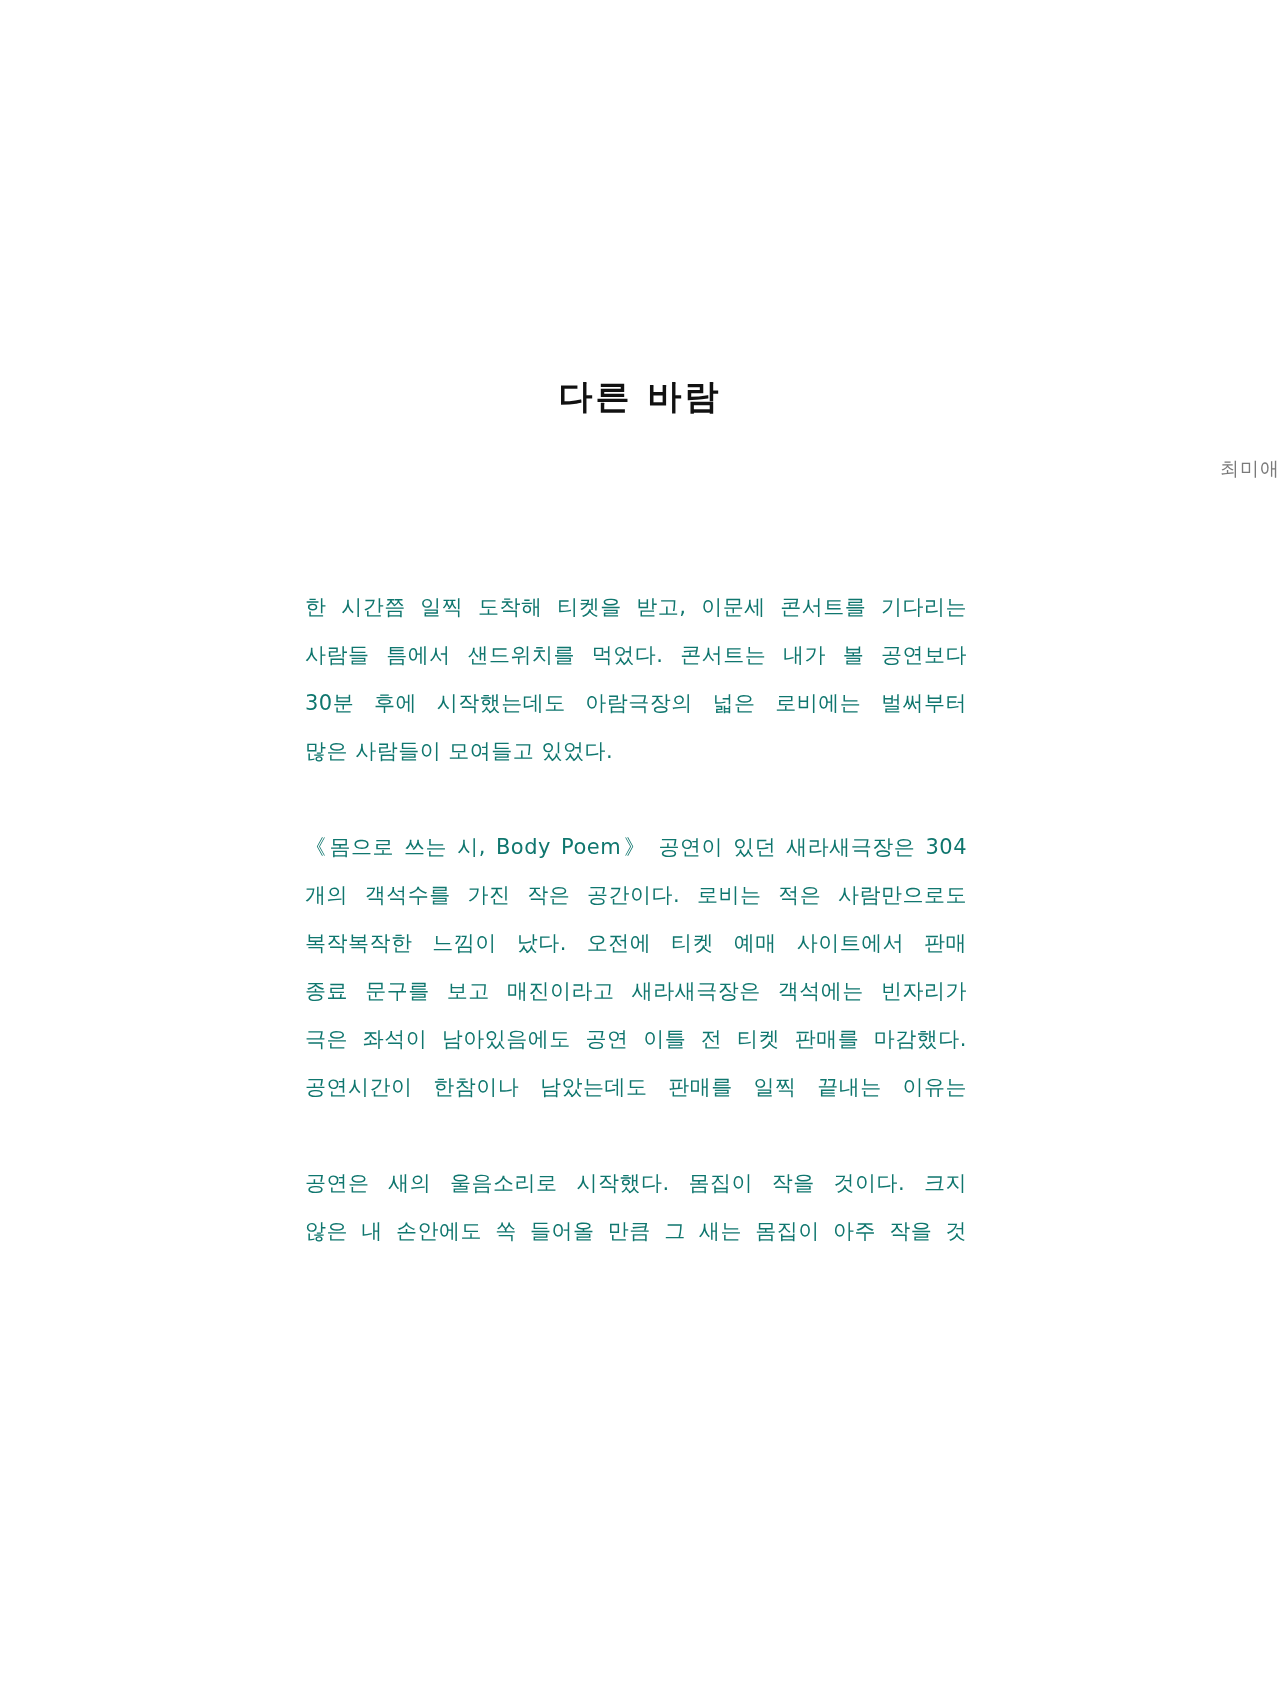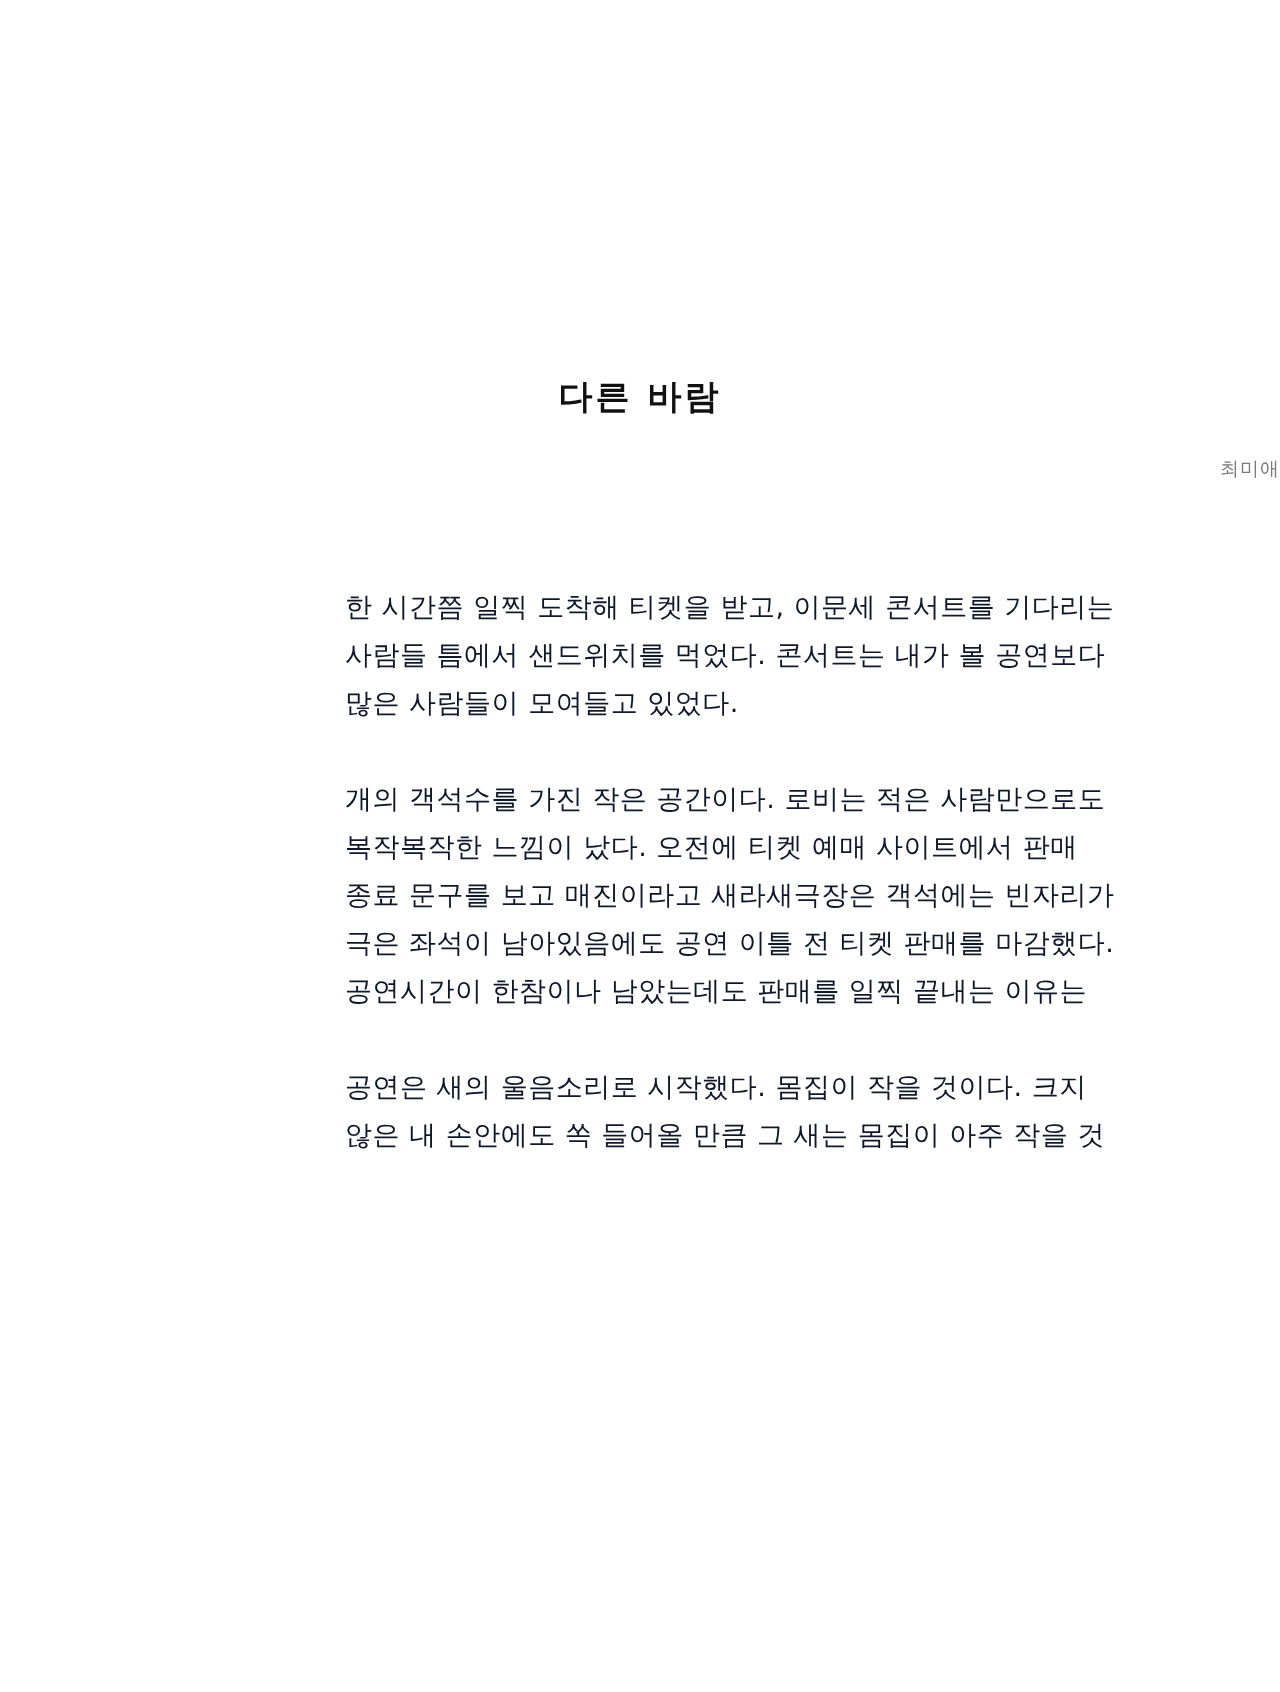--- a/index.html
+++ b/index.html
@@ -52,47 +52,48 @@
       left: 305px;
       top: 583px;
       width: 662px;
     }
     .para {
       margin: 0 0 48px 0;
     }
     .line {
       display: block;
       white-space: nowrap;
-      font-size: 27px;
+      font-size: 21px;
       line-height: 48px;
       height: 48px;
-      color: #0f172a;
+      color: #0f766e;
       text-align: justify;
       text-align-last: justify;
       letter-spacing: 0.5px;
-      margin-left: 40px;
     }
     .line.last {
       text-align-last: left;
     }
   </style>
 </head>
 <body>
 
 <div class="page">
   <h1 class="title">다른 바람</h1>
   <div class="author">최미애</div>
 
   <div class="body">
     <p class="para">
       <span class="line">한 시간쯤 일찍 도착해 티켓을 받고, 이문세 콘서트를 기다리는</span>
       <span class="line">사람들 틈에서 샌드위치를 먹었다. 콘서트는 내가 볼 공연보다</span>
+      <span class="line">30분 후에 시작했는데도 아람극장의 넓은 로비에는 벌써부터</span>
       <span class="line last">많은 사람들이 모여들고 있었다.</span>
     </p>
     <p class="para">
+      <span class="line">《몸으로 쓰는 시, Body Poem》 공연이 있던 새라새극장은 304</span>
       <span class="line">개의 객석수를 가진 작은 공간이다. 로비는 적은 사람만으로도</span>
       <span class="line">복작복작한 느낌이 났다. 오전에 티켓 예매 사이트에서 판매</span>
       <span class="line">종료 문구를 보고 매진이라고 새라새극장은 객석에는 빈자리가</span>
       <span class="line">극은 좌석이 남아있음에도 공연 이틀 전 티켓 판매를 마감했다.</span>
       <span class="line">공연시간이 한참이나 남았는데도 판매를 일찍 끝내는 이유는</span>
     </p>
     <p class="para">
       <span class="line">공연은 새의 울음소리로 시작했다. 몸집이 작을 것이다. 크지</span>
       <span class="line">않은 내 손안에도 쏙 들어올 만큼 그 새는 몸집이 아주 작을 것</span>
     </p>

